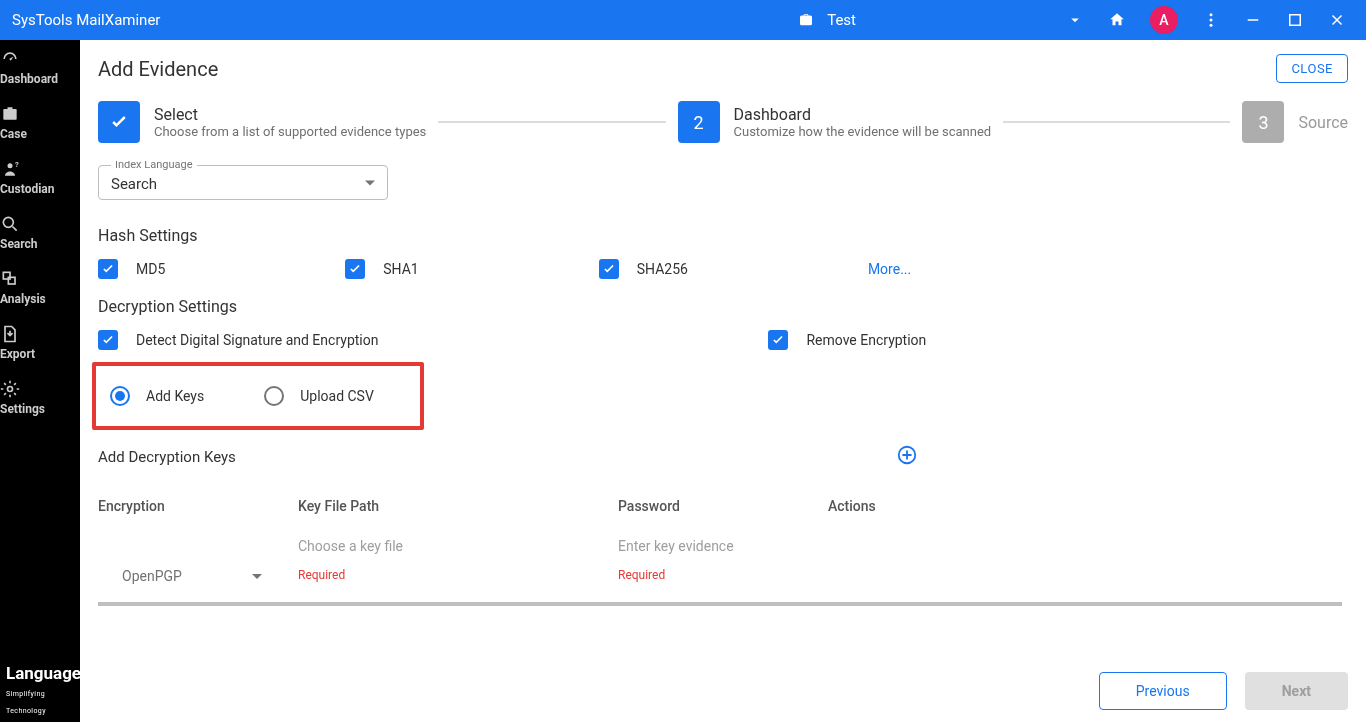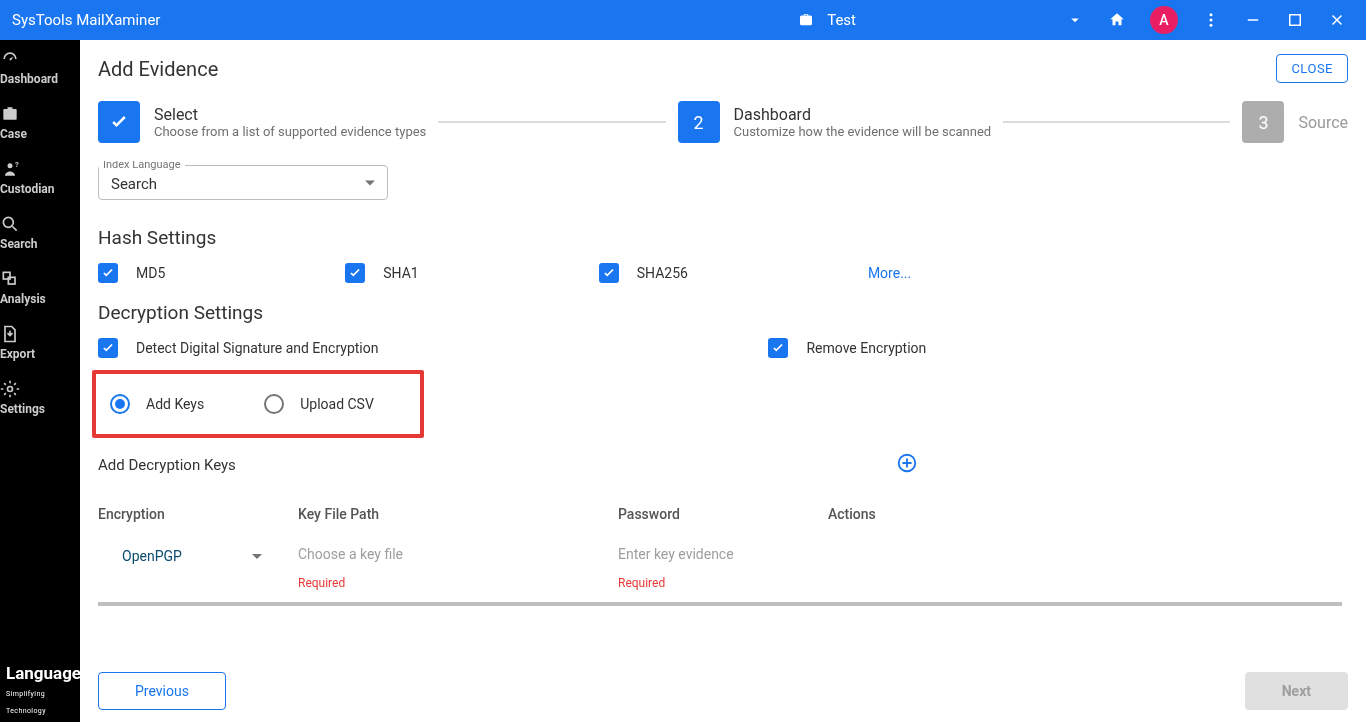--- a/index.html
+++ b/index.html
@@ -68,30 +68,30 @@
     position: relative;
   }
   .content::-webkit-scrollbar { width: 10px; }
   .content::-webkit-scrollbar-thumb { background: #8a8a8a; border-radius: 4px; }
   .select-field {
     border: 1px solid #bdbdbd; border-radius: 4px;
     width: 290px; padding: 8px 12px 6px 12px; position: relative;
     margin-bottom: 26px; margin-top: 4px;
   }
   .select-field .fl {
-    position: absolute; top: -8px; left: 0; background: #fff;
+    position: absolute; top: -8px; left: 12px; background: #fff;
     font-size: 11px; color: #757575; padding: 0 4px;
   }
   .select-field .val { font-size: 15px; color: #333; }
   .select-field .arrow {
     position: absolute; right: 12px; top: 50%; transform: translateY(-50%);
     width: 0; height: 0; border-left: 5px solid transparent; border-right: 5px solid transparent;
     border-top: 5px solid #757575;
   }
-  .section-title { font-size: 19px; color: #333; margin: 0 0 14px 0; }
+  .section-title { font-size: 16px; color: #333; margin: 0 0 14px 0; }
   .check-row { display: flex; align-items: center; gap: 180px; margin-bottom: 18px; }
   .check-row2 { display: flex; gap: 390px; margin-bottom: 18px; }
   .chk { display: flex; align-items: center; gap: 18px; }
   .chk .box {
     width: 20px; height: 20px; background: #1976f0; border-radius: 3px;
     display: flex; align-items: center; justify-content: center;
   }
   .chk .box svg { width: 14px; height: 14px; fill: #fff; }
   .chk .lbl { font-size: 14px; color: #333; }
   .more-link { color: #1976f0; font-size: 14px; }
@@ -114,31 +114,31 @@
   .table { width: 800px; margin-top: 18px; }
   .table .thead, .table .trow { display: flex; }
   .table .thead .th { font-size: 14px; color: #555; font-weight: 500; padding: 10px 0; }
   .col-enc { width: 200px; padding-left: 14px; }
   .col-key { width: 320px; }
   .col-pass { width: 210px; }
   .col-act { flex: 1; }
   .table .trow { align-items: flex-start; padding-top: 10px; }
   .enc-select {
     display: flex; align-items: center; gap: 70px;
-    padding: 6px 10px; font-size: 14px; color: #0c4a6e;
+    padding: 6px 10px; font-size: 14px; color: #737373; margin-top: 28px;
   }
   .enc-select .arrow {
     width: 0; height: 0; border-left: 5px solid transparent; border-right: 5px solid transparent;
     border-top: 5px solid #757575;
   }
   .input-like { font-size: 14px; color: #9e9e9e; padding: 4px 0; }
   .required { font-size: 12px; color: #e53935; margin-top: 10px; }
   .hr-bottom { height: 4px; background: #bfbfbf; margin-top: 12px; width: 1244px; }
   .footer {
-    padding: 12px 18px; display: flex; justify-content: space-between; gap: 18px;
+    padding: 12px 18px; display: flex; justify-content: flex-end; gap: 18px;
   }
   .btn {
     border-radius: 4px; padding: 10px 36px; font-size: 14px; border: 1px solid transparent;
   }
   .btn.prev { border: 1px solid #1976f0; color: #1976f0; background: #fff; }
   .btn.next { background: #e0e0e0; color: #9e9e9e; font-weight: bold; }
 </style>
 </head>
 <body>
 

